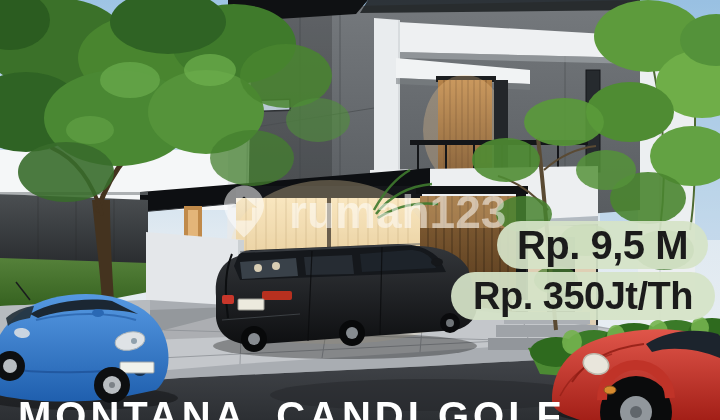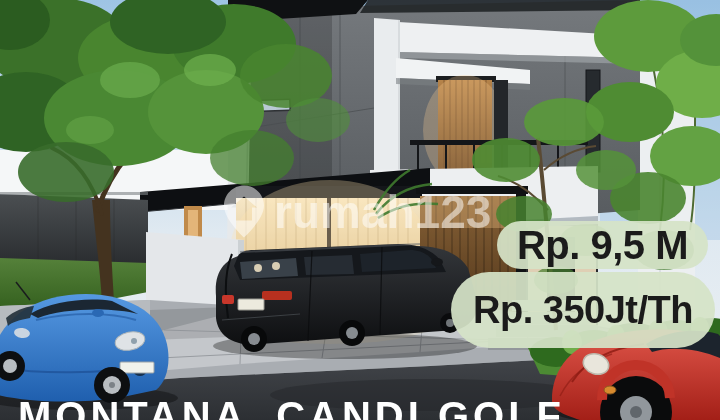--- a/index.html
+++ b/index.html
@@ -2,34 +2,34 @@
 <html><head>
 <meta charset="utf-8">
 <style>
   html,body{margin:0;padding:0;background:#222;}
   .stage{
     position:relative;width:720px;height:420px;overflow:hidden;
     font-family:"Liberation Sans",sans-serif;background:#a5c8e6;
   }
   .scene{position:absolute;inset:0;display:block;}
   .watermark{
-    position:absolute;top:183px;left:222px;display:flex;align-items:center;gap:8px;
+    position:absolute;top:183px;left:222px;display:flex;align-items:center;gap:23px;
     pointer-events:none;
   }
   .wm-text{
     font-size:46px;font-weight:bold;color:rgba(255,255,255,.52);
     letter-spacing:0;line-height:1;
   }
   .badge{
     position:absolute;display:flex;align-items:center;justify-content:center;
     background:rgba(213,227,199,.93);color:#1b1b1b;font-weight:800;
     border-radius:999px;letter-spacing:-.5px;white-space:nowrap;
   }
   .badge-sale{top:221px;right:12px;height:48px;font-size:40px;padding:0 20px;}
-  .badge-rent{top:272px;right:5px;height:76px;font-size:38px;padding:0 22px;}
+  .badge-rent{top:272px;right:5px;height:48px;font-size:38px;padding:0 22px;}
   .caption{
     position:absolute;left:18px;bottom:-19px;font-size:40px;font-weight:bold;
     color:#ffffff;letter-spacing:4px;white-space:pre;line-height:1.15;
   }
 </style>
 </head>
 <body>
 
 <div class="stage">
 

